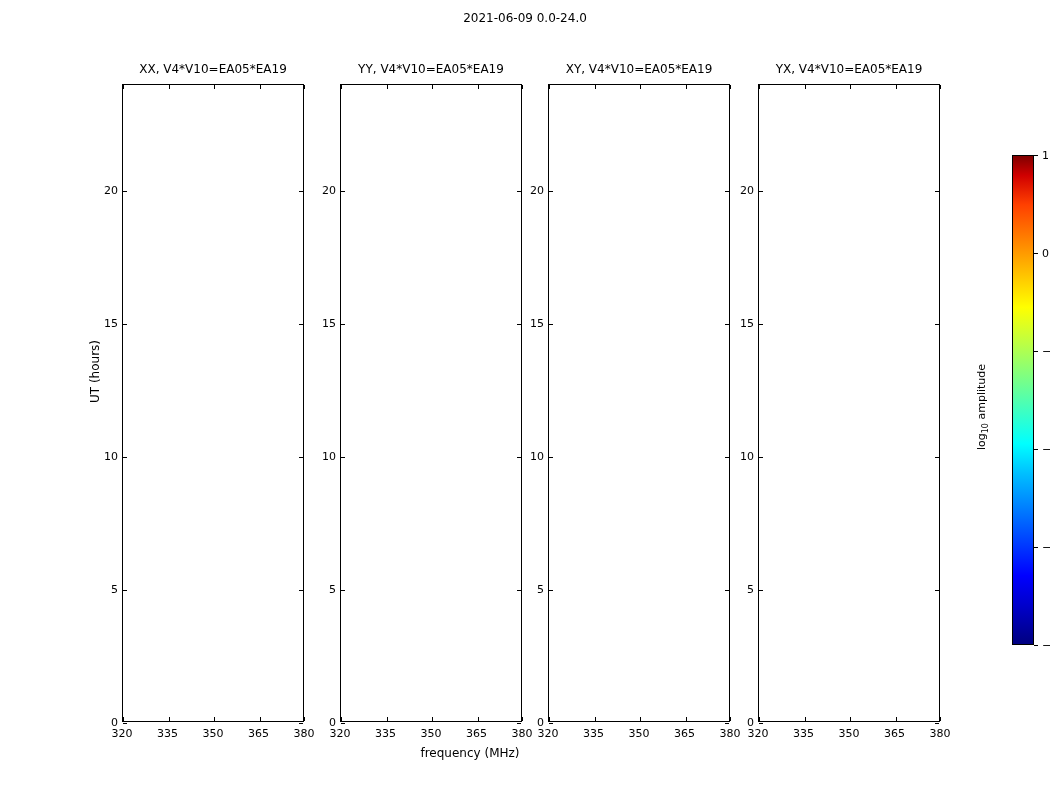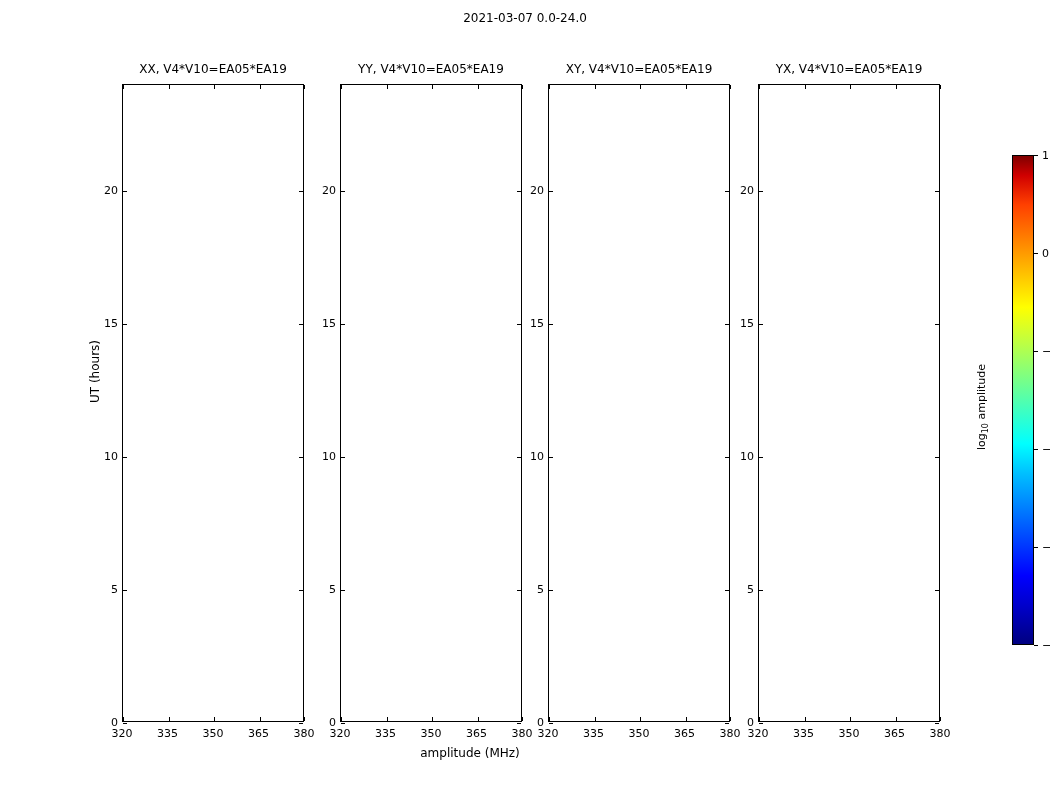--- a/index.html
+++ b/index.html
@@ -166,21 +166,21 @@
     transform-origin: left top;
     white-space: nowrap;
   }
   .cbar-title sub {
     font-size: 8px;
   }
 </style>
 </head>
 <body>
 
-<div class="suptitle">2021-03-07 0.0-24.0</div>
+<div class="suptitle">2021-06-09 0.0-24.0</div>
 
 <div class="panel" id="panel-0" style="left:122px;">
   <div class="ptitle">XX, V4*V10=EA05*EA19</div>
   <div class="axes">
       <div class="tick y-left" style="top: 638px;"></div>
       <div class="tick y-right" style="top: 638px;"></div>
       <div class="tick y-left" style="top: 505.083px;"></div>
       <div class="tick y-right" style="top: 505.083px;"></div>
       <div class="tick y-left" style="top: 372.167px;"></div>
       <div class="tick y-right" style="top: 372.167px;"></div>
@@ -313,21 +313,21 @@
     <div class="ticklabel ylabel-txt" style="top: 239.25px;">15</div>
     <div class="ticklabel ylabel-txt" style="top: 106.333px;">20</div>
     <div class="ticklabel xlabel-txt" style="left: 0px;">320</div>
     <div class="ticklabel xlabel-txt" style="left: 45.5px;">335</div>
     <div class="ticklabel xlabel-txt" style="left: 91px;">350</div>
     <div class="ticklabel xlabel-txt" style="left: 136.5px;">365</div>
     <div class="ticklabel xlabel-txt" style="left: 182px;">380</div>
   </div>
 
 <div class="axis-title-y">UT (hours)</div>
-<div class="axis-title-x">amplitude (MHz)</div>
+<div class="axis-title-x">frequency (MHz)</div>
 
 <div class="cbar-wrap">
   <div class="cbar"></div>
 <div class="cbar-tick" style="top: 490px;"></div>
     <div class="cbar-ticklabel" style="top: 490px;">−4</div>
     <div class="cbar-tick" style="top: 392px;"></div>
     <div class="cbar-ticklabel" style="top: 392px;">−3</div>
     <div class="cbar-tick" style="top: 294px;"></div>
     <div class="cbar-ticklabel" style="top: 294px;">−2</div>
     <div class="cbar-tick" style="top: 196px;"></div>

